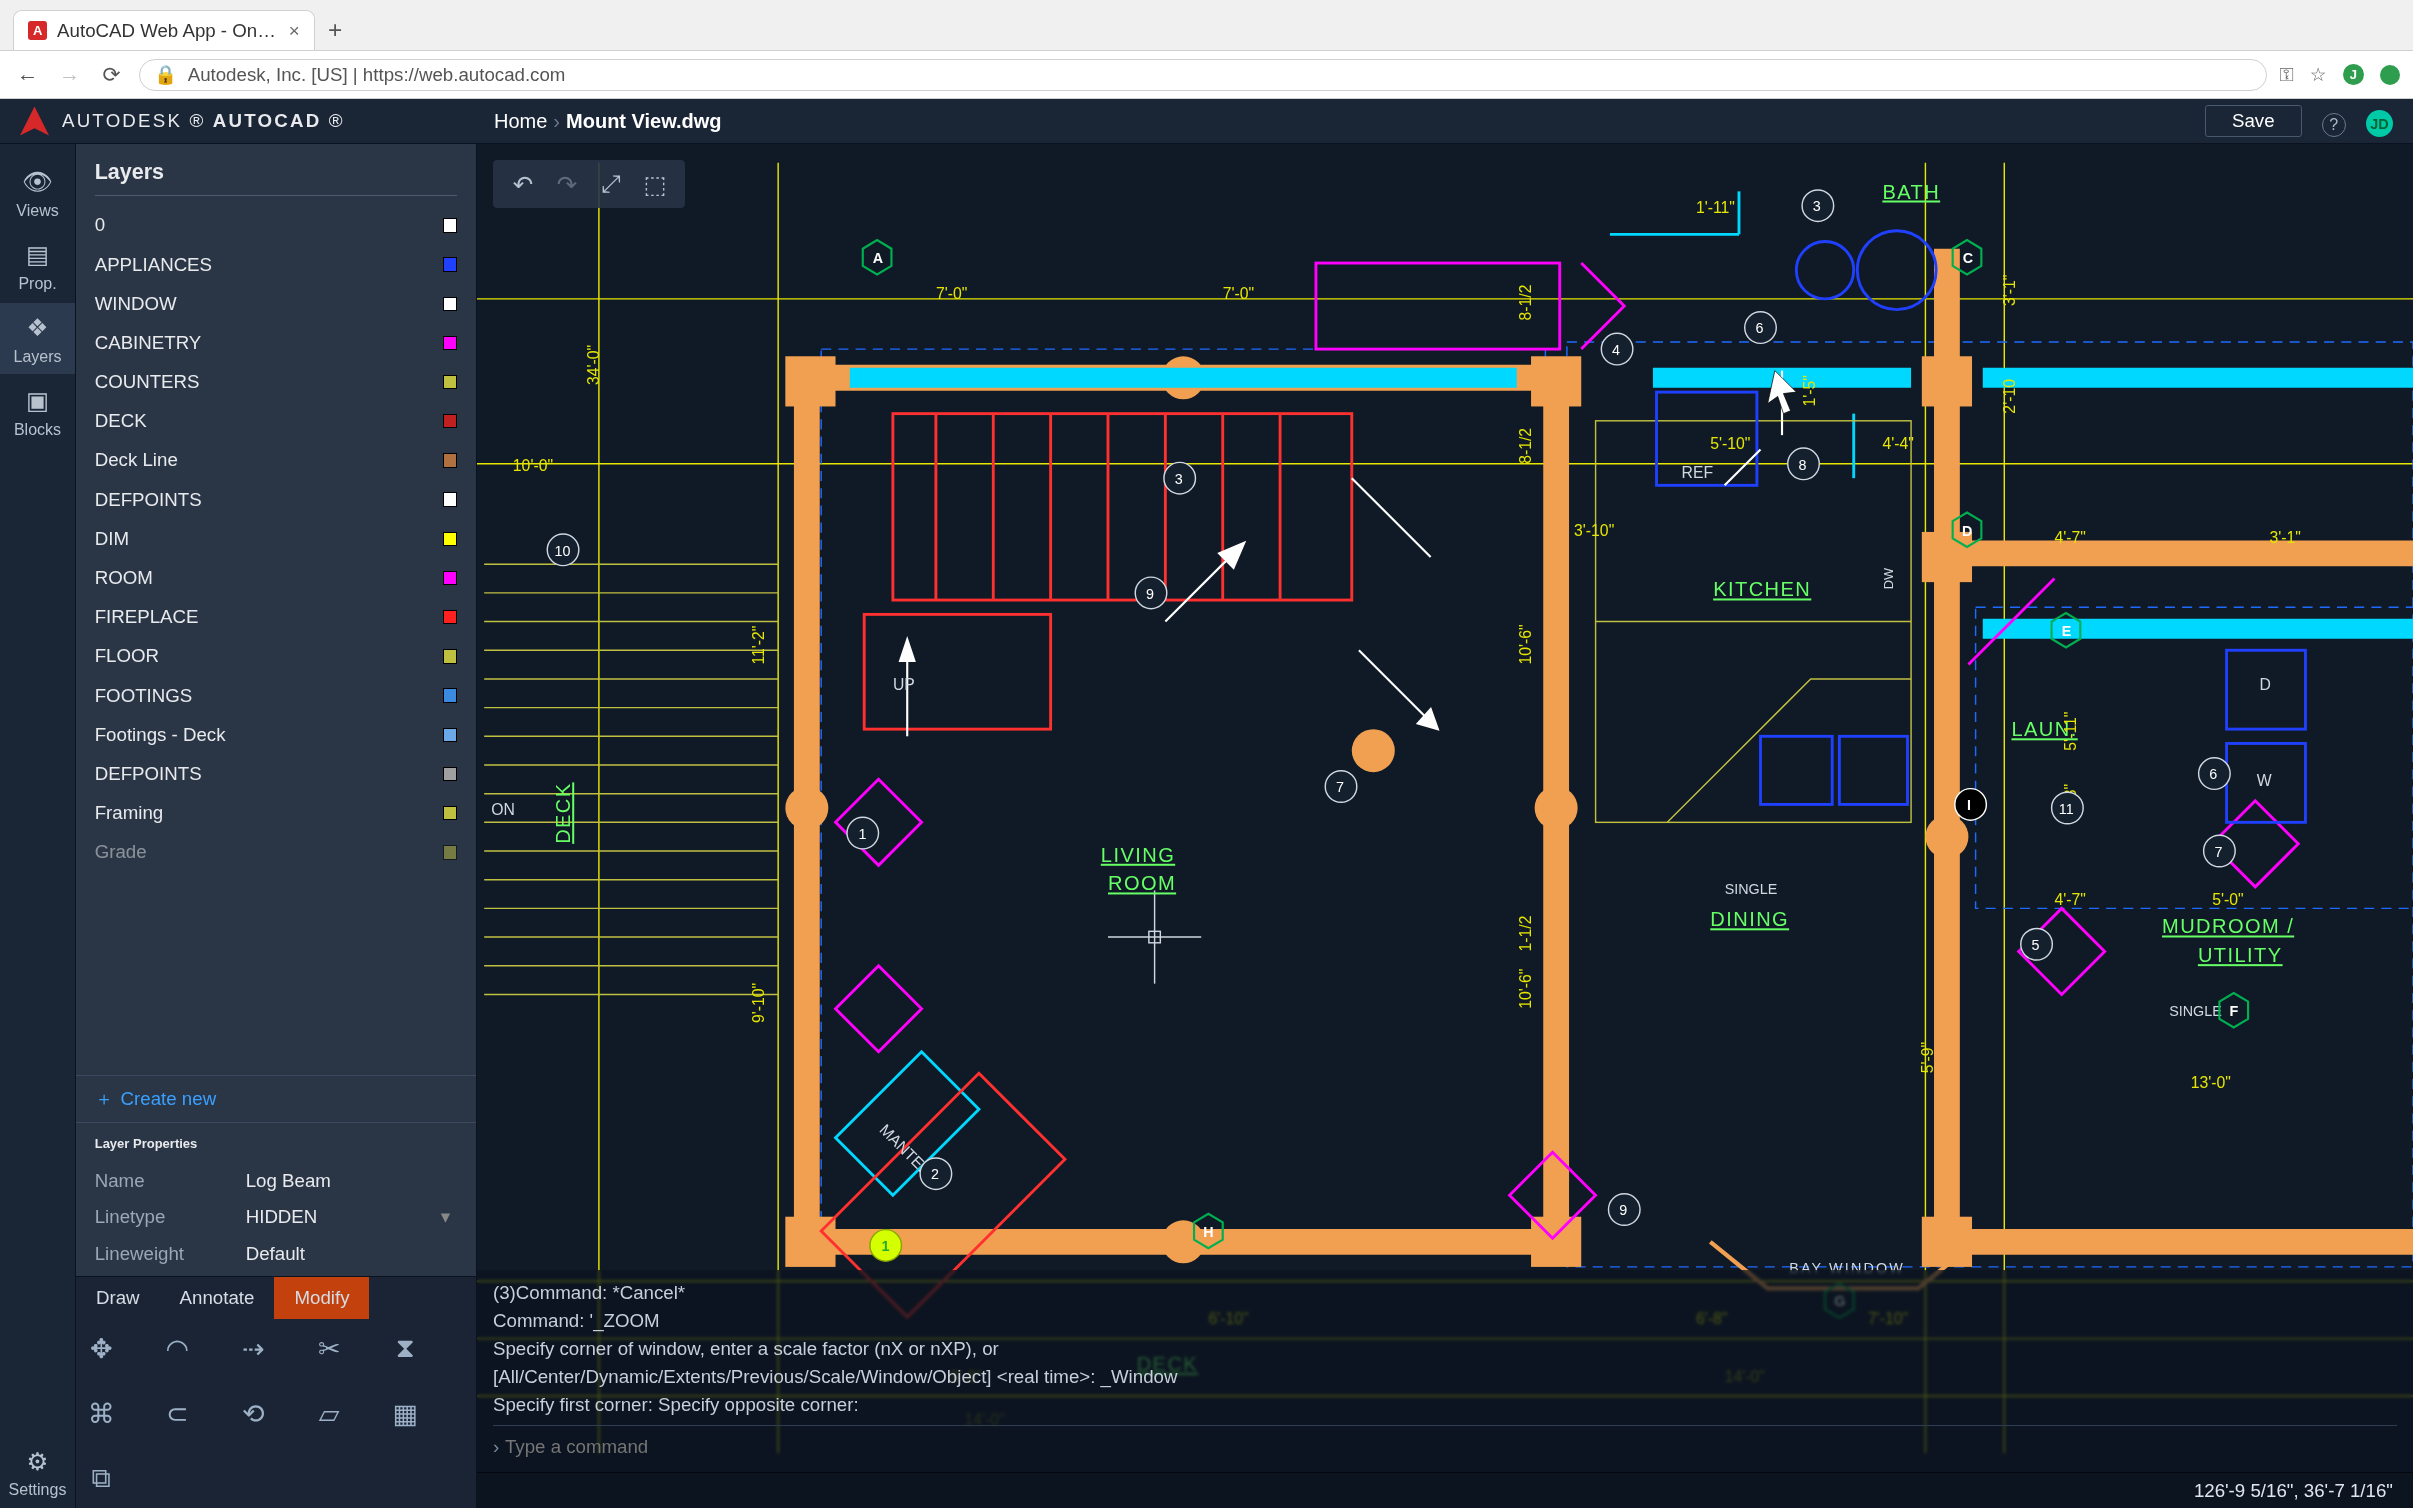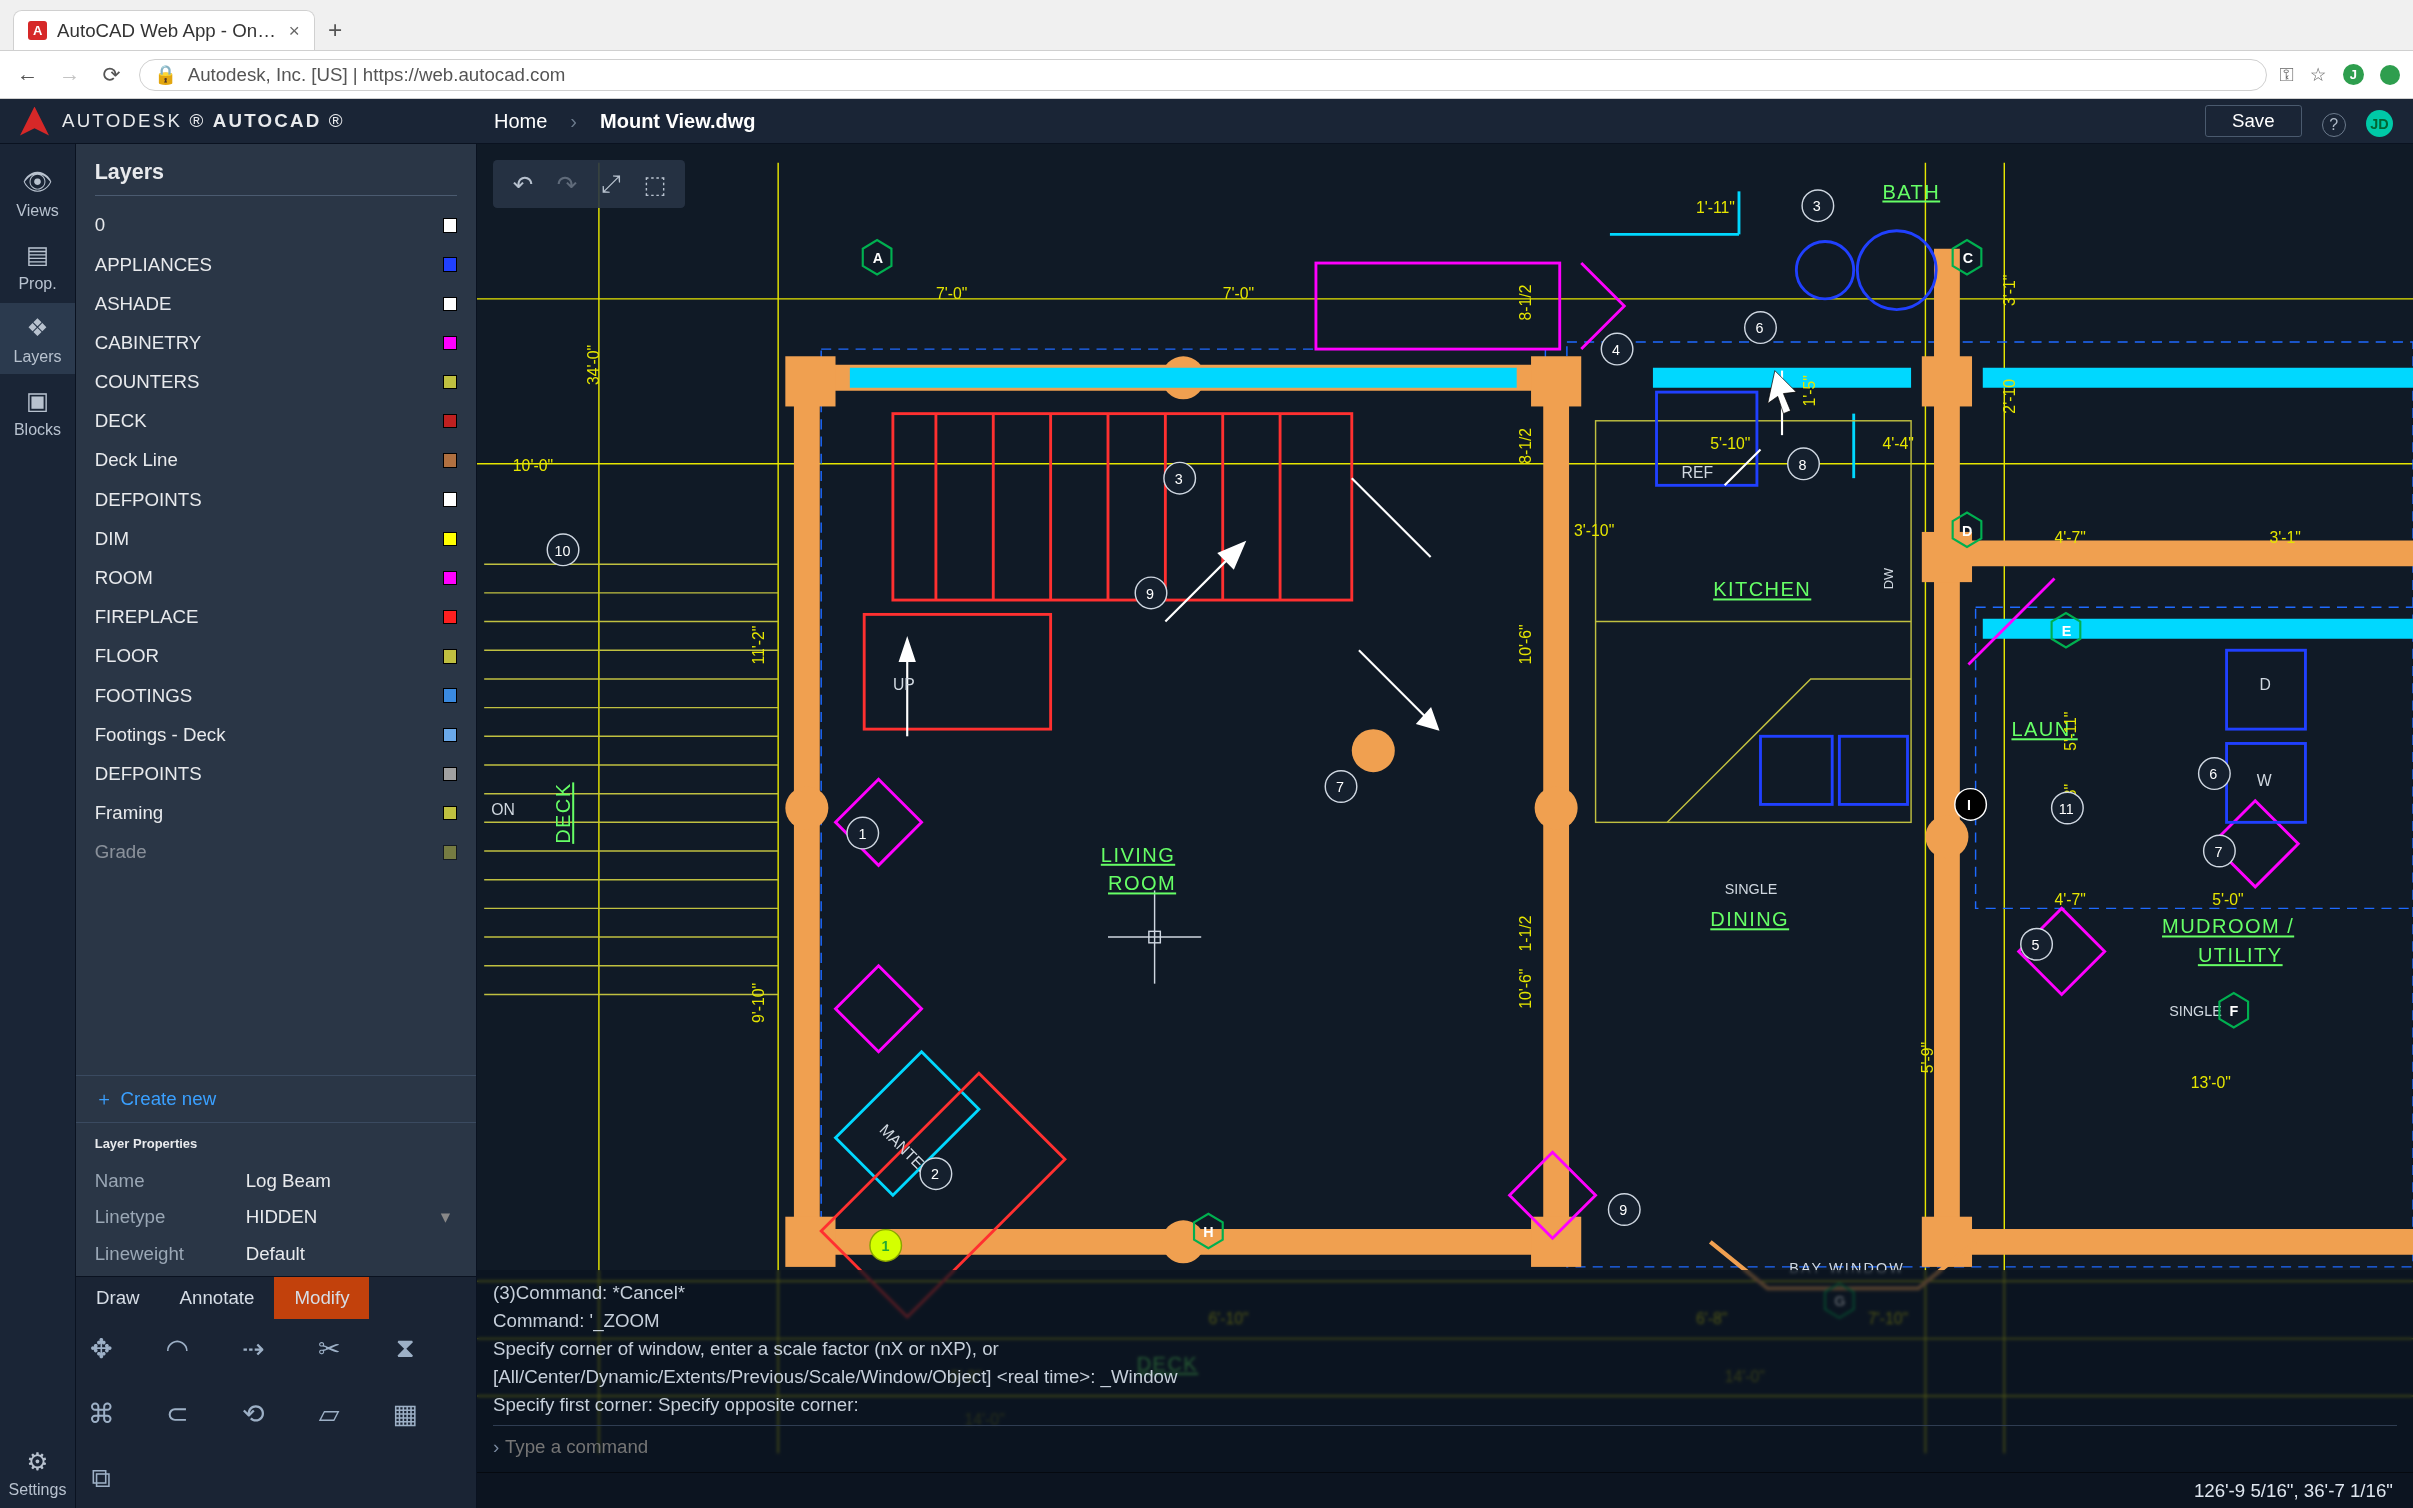--- a/index.html
+++ b/index.html
@@ -44,21 +44,21 @@
   .avatar-g{width:21.5px;height:21.5px;border-radius:50%;background:#2e9e4e;color:#fff;font-size:13px;display:flex;align-items:center;justify-content:center;font-weight:600}
   .ext-dot{width:20px;height:20px;border-radius:50%;background:#2e9e4e}
 
   
   .app{flex:1;display:flex;flex-direction:column;background:var(--app-bg2);color:var(--text);position:relative;min-height:0}
   .app-header{height:45px;background:var(--panel2);display:flex;align-items:center;padding:0 20px;border-bottom:0.7px solid #0a1220}
   .brand{width:474px;display:flex;align-items:center;gap:13px}
   .brand-logo{width:29px;height:29px;background:#d62828;clip-path:polygon(50% 0,100% 100%,50% 75%,0 100%)}
   .brand-text{letter-spacing:2.2px;font-size:18.7px;color:#e8eaed}
   .brand-text b{font-weight:600}
-  .crumbs{flex:1;font-size:20px;color:#fff;display:flex;align-items:center;gap:23px}
+  .crumbs{flex:1;font-size:20px;color:#fff;display:flex;align-items:center;gap:6px}
   .crumbs .sep{color:#6b7a8c}
   .header-right{display:flex;align-items:flex-end;gap:20px}
   .save-btn{border:0.7px solid #4a5a6e;background:transparent;color:#fff;padding:4.3px 26px;font-size:18.7px;border-radius:2.9px}
   .help-ico{width:24.4px;height:24.4px;border:1.4px solid #6b7a8c;border-radius:50%;display:flex;align-items:center;justify-content:center;color:#aeb9c6;font-size:16px}
   .user-badge{width:27px;height:27px;border-radius:50%;background:#00c9a7;color:#063;display:flex;align-items:center;justify-content:center;font-weight:700;font-size:14.4px}
 
   .app-body{flex:1;display:flex;min-height:0}
 
   
   .left-rail{width:76px;background:var(--panel2);display:flex;flex-direction:column;align-items:center;padding-top:13px;gap:1.4px;border-right:0.7px solid #0a1220}
@@ -215,21 +215,21 @@
         <div class="layer-list" id="layer-list">
             <div class="layer-row">
               <span>0</span>
               <span class="swatch" style="background: rgb(255, 255, 255);"></span>
             </div>
             <div class="layer-row">
               <span>APPLIANCES</span>
               <span class="swatch" style="background: rgb(32, 64, 255);"></span>
             </div>
             <div class="layer-row">
-              <span>ASHADE</span>
+              <span>WINDOW</span>
               <span class="swatch" style="background: rgb(255, 255, 255);"></span>
             </div>
             <div class="layer-row">
               <span>CABINETRY</span>
               <span class="swatch" style="background: rgb(255, 0, 255);"></span>
             </div>
             <div class="layer-row">
               <span>COUNTERS</span>
               <span class="swatch" style="background: rgb(192, 192, 64);"></span>
             </div>

